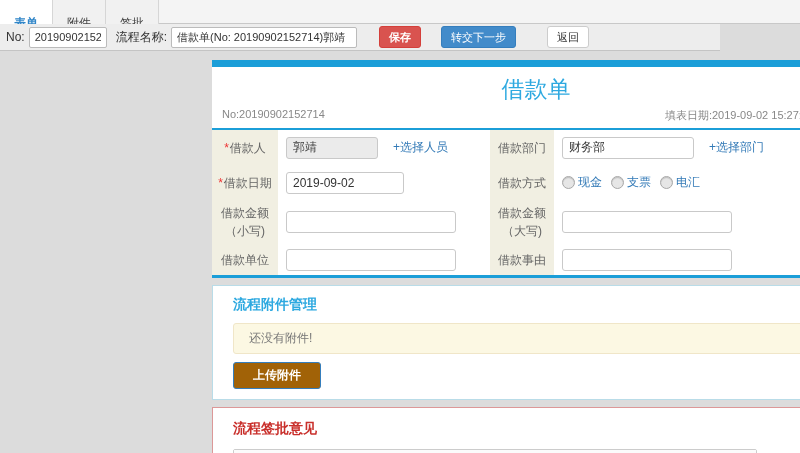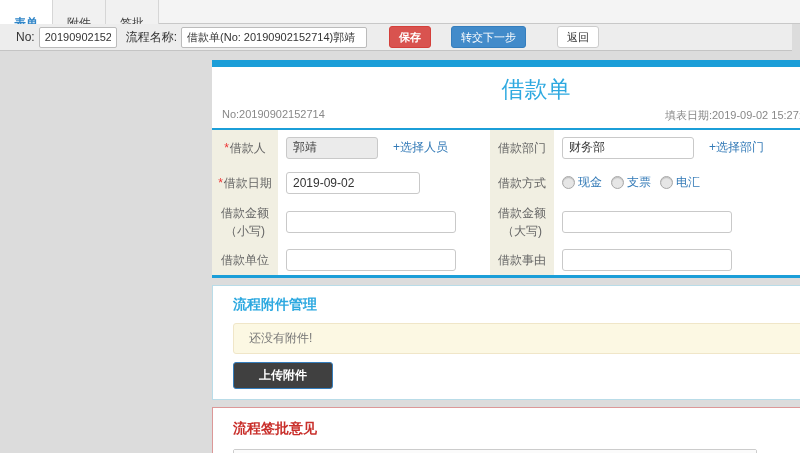--- a/index.html
+++ b/index.html
@@ -7,23 +7,23 @@
               font-family:"Liberation Sans", sans-serif; position:relative; }
 
   
   .tabbar { position:absolute; top:0; left:0; width:800px; height:24px;
             background:#f4f4f4; border-bottom:1px solid #c8c8c8; display:flex; }
   .tab { height:24px; line-height:23px; padding:12px 14px; font-size:12px; color:#444;
          border-right:1px solid #d6d6d6; background:#f1f1f1; cursor:pointer; }
   .tab.active { background:#fff; color:#3186c8; font-weight:bold; }
 
   
-  .toprow { position:absolute; top:24px; left:0; width:792px; height:27px;
+  .toprow { position:absolute; top:24px; left:0; width:720px; height:27px;
             background:#ededed; border-bottom:1px solid #c4c4c4;
-            display:flex; align-items:center; padding:0 16px; font-size:12px; color:#333; }
+            display:flex; align-items:center; padding:0 6px; font-size:12px; color:#333; }
   .toprow .lab { margin-right:4px; white-space:nowrap; }
   .tinput { height:21px; border:1px solid #bbb; border-radius:2px; background:#fff;
             font-size:11px; padding:0 5px; color:#333; font-family:inherit; }
   .no-input { width:78px; margin-right:9px; }
   .flow-input { width:186px; }
   .btn { height:22px; border:1px solid transparent; border-radius:3px; font-size:11px;
          padding:0 9px; cursor:pointer; font-family:inherit; white-space:nowrap; }
   .btn-save { background:#d9534f; border-color:#d43f3a; color:#fff; margin-left:22px; font-weight:bold; }
   .btn-next { background:#428bca; border-color:#357ebd; color:#fff; margin-left:20px; }
   .btn-back { background:#fff; border-color:#ccc; color:#333; margin-left:31px; }
@@ -41,34 +41,34 @@
 
   .ftable { display:grid; grid-template-columns:66px 212px 64px 1fr; }
   .lcell { background:#f1efe2; color:#666; font-size:12px; display:flex; align-items:center;
            justify-content:center; text-align:center; padding:4px 1px; line-height:1.5; }
   .icell { background:#fff; display:flex; align-items:center; padding:4px 8px; font-size:12px; }
   .r1,.r2 { min-height:35px; } .r3 { min-height:38px; } .r4 { min-height:31px; }
   .req { color:#e33; margin-right:1px; }
   .txt { height:22px; border:1px solid #c9c9c9; border-radius:3px; font-size:12px;
          padding:0 6px; font-family:inherit; color:#333; background:#fff; }
   .txt:disabled { background:#ebebeb; color:#444; }
-  .w112{width:92px} .w118{width:134px} .w132{width:132px} .w170{width:170px}
+  .w112{width:92px} .w118{width:118px} .w132{width:132px} .w170{width:170px}
   .flink { color:#337ab7; font-size:12px; margin-left:15px; text-decoration:none; cursor:pointer; white-space:nowrap; }
   .radio { display:inline-flex; align-items:center; margin-right:9px; color:#337ab7;
            font-size:12px; cursor:pointer; }
   .rdot { width:13px; height:13px; border-radius:50%; background:#e6e6e6; border:1px solid #a8a8a8;
           margin-right:3px; box-shadow:inset 0 1px 1px rgba(0,0,0,.18); }
   .blue-bottom { height:3px; background:#1b9ed8; }
 
   .panel2 { margin-top:7px; background:#fff; border:1px solid #b9dce8; padding:10px 20px 10px; }
   .sec-title-blue { color:#2ea9e0; font-size:14px; font-weight:bold; }
   .alert { margin-top:9px; background:#fcf8e3; border:1px solid #f0e6c8; border-radius:3px;
            padding:6px 15px; font-size:12px; color:#777; }
-  .btn-upload { margin-top:8px; background:#404040; border:1px solid #357ebd; color:#fff;
-                font-size:12px; font-weight:bold; padding:4px 25px; border-radius:3px;
+  .btn-upload { margin-top:8px; background:#a16207; border:1px solid #357ebd; color:#fff;
+                font-size:12px; font-weight:bold; padding:4px 19px; border-radius:3px;
                 cursor:pointer; font-family:inherit; }
 
   .panel3 { margin-top:7px; background:#fff; border:1px solid #dc9898; padding:12px 20px 40px; }
   .sec-title-red { color:#c9302c; font-size:14px; font-weight:bold; }
   .editor { margin-top:11px; width:524px; border:1px solid #ccc; border-radius:2px; background:#fff; }
   .ed-toolbar { display:flex; align-items:center; padding:3px 5px; border-bottom:1px solid #ddd;
                 background:#fbfbfb; }
 </style>
 </head>
 <body>

